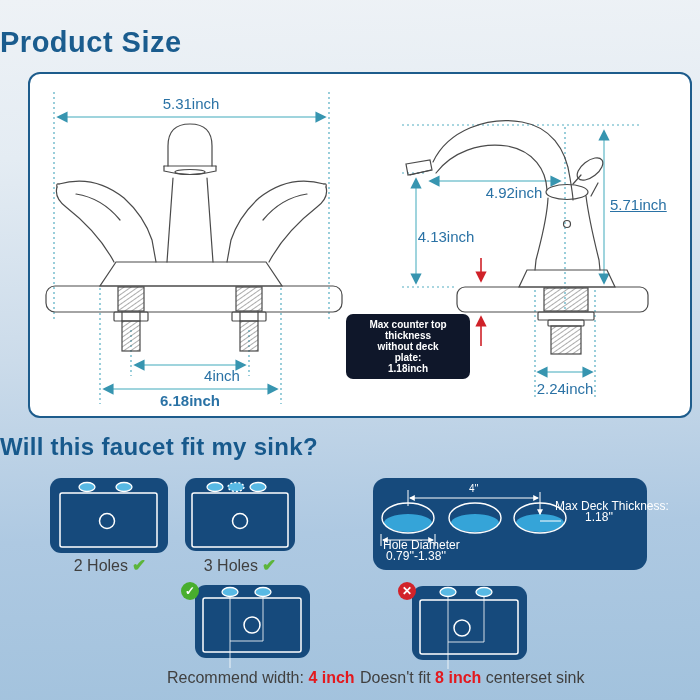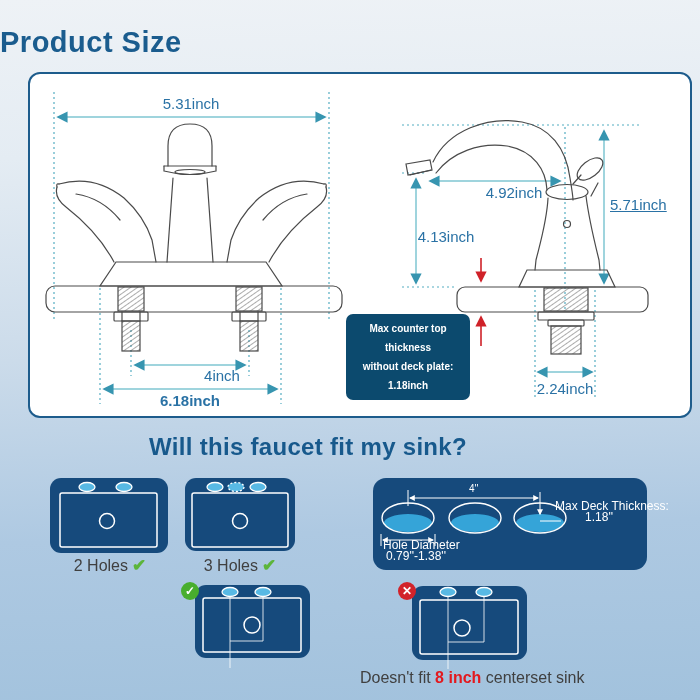--- a/index.html
+++ b/index.html
@@ -18,26 +18,26 @@
     background:#ffffff;border:2px solid #1d5c8c;border-radius:12px;box-sizing:border-box;
   }
   .size-box svg{position:absolute;left:0;top:0;overflow:visible;}
   .dim-label{
     position:absolute;color:#2a72a5;font-size:15px;white-space:nowrap;
     transform:translateX(-50%);
   }
   .dim-label.noshift{transform:none;}
   .note-box{
     position:absolute;left:316px;top:240px;width:124px;
-    background:#0c4a6e;border-radius:7px;color:#ffffff;
-    font-size:10px;font-weight:700;text-align:center;line-height:19px;
-    padding:5px 3px;box-sizing:border-box;
+    background:#0f172a;border-radius:7px;color:#ffffff;
+    font-size:10px;font-weight:700;text-align:center;line-height:11px;
+    padding:5px 18px;box-sizing:border-box;
   }
   .fit-heading{
-    width:616px;left:0;top:433px;text-align:center;
+    width:616px;left:0;top:433px;
     color:#17598c;font-size:24px;font-weight:700;letter-spacing:.3px;
   }
   .navy-panel{background:#164a7c;border-radius:11px;}
   .navy-panel svg{position:absolute;left:0;top:0;overflow:visible;}
   .opt-label{
     position:absolute;top:555px;transform:translateX(-50%);white-space:nowrap;
     color:#404040;font-size:16px;
   }
   .opt-label .check{color:#5cb53a;font-weight:700;font-size:17px;margin-left:4px;}
   .spec-text{position:absolute;color:#ffffff;font-size:12px;white-space:nowrap;line-height:11px;}
@@ -231,20 +231,23 @@
       <ellipse cx="68" cy="7" rx="8" ry="4.5" fill="#58b9e4" stroke="#ffffff" stroke-width="1.3"></ellipse>
       <rect x="8" y="13" width="98" height="54" rx="2" fill="none" stroke="#ffffff" stroke-width="1.5"></rect>
       <circle cx="57" cy="40" r="8" fill="none" stroke="#ffffff" stroke-width="1.5"></circle>
       <g stroke="#ffffff" stroke-width="0.9" fill="none" opacity="0.9">
         <path d="M35,11 V83"></path>
           <path d="M68,11 V56"></path>
           <path d="M35,56 H68"></path>
       </g>
     </svg>
   </div>
+  <div class="bottom-label" style="left:167px;">
+    <span>Recommend width: </span><span class="hl">4 inch</span>
+  </div>
 
   <div class="badge red" style="left:398px;top:582px;">✕</div>
   <div class="abs navy-panel" style="left:412px;top:586px;width:115px;height:74px;">
     <svg width="115" height="90" viewBox="0 0 115 90">
       <ellipse cx="36" cy="6" rx="8" ry="4.5" fill="#58b9e4" stroke="#ffffff" stroke-width="1.3"></ellipse>
       <ellipse cx="72" cy="6" rx="8" ry="4.5" fill="#58b9e4" stroke="#ffffff" stroke-width="1.3"></ellipse>
       <rect x="8" y="14" width="98" height="54" rx="2" fill="none" stroke="#ffffff" stroke-width="1.5"></rect>
       <circle cx="50" cy="42" r="8" fill="none" stroke="#ffffff" stroke-width="1.5"></circle>
       <g stroke="#ffffff" stroke-width="0.9" fill="none" opacity="0.9">
         <path d="M36,10 V83"></path>

